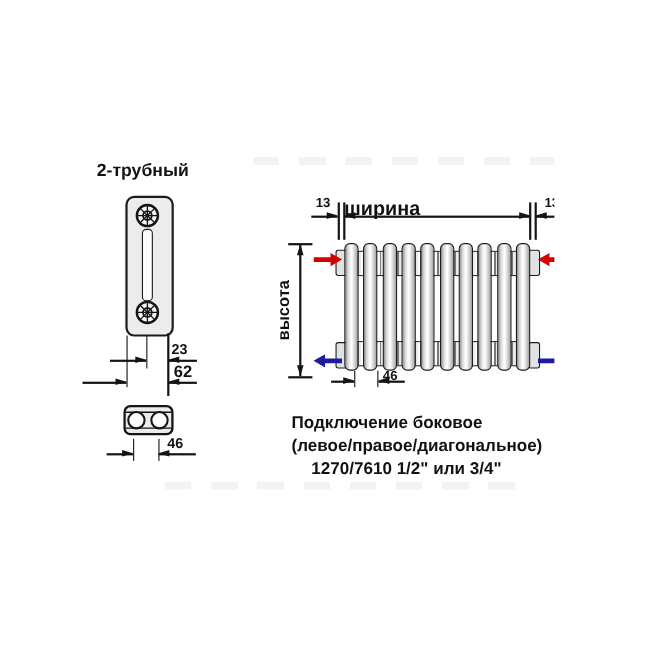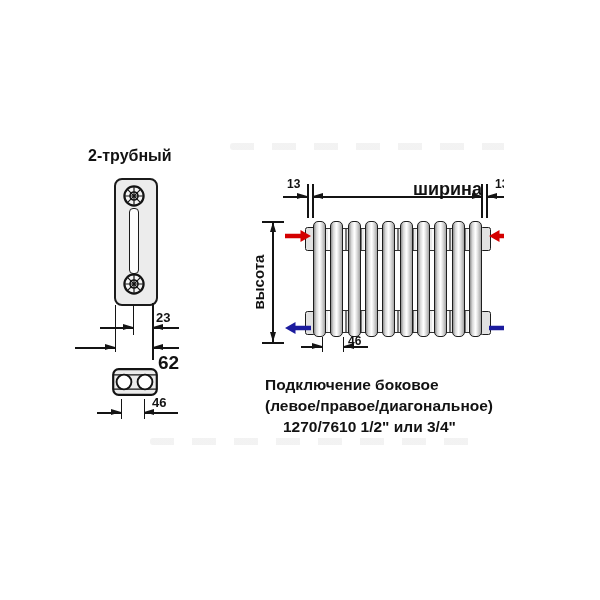--- a/index.html
+++ b/index.html
@@ -63,40 +63,40 @@
   <div class="h" style="left:100px;top:327px;width:33px;"></div>
   <div class="ah r" style="left:123px;top:324px;"></div>
   <div class="h" style="left:153px;top:327px;width:26px;"></div>
   <div class="ah l" style="left:153px;top:324px;"></div>
   <div class="lbl" style="left:156px;top:310px;font-size:13px;">23</div>
 
   <div class="h" style="left:75px;top:347px;width:40px;"></div>
   <div class="ah r" style="left:105px;top:344px;"></div>
   <div class="h" style="left:153px;top:347px;width:26px;"></div>
   <div class="ah l" style="left:153px;top:344px;"></div>
-  <div class="lbl" style="left:158px;top:330px;font-size:19px;margin-top:22px;">62</div>
+  <div class="lbl" style="left:158px;top:330px;font-size:15px;">62</div>
 
   <svg class="abs" style="left:112px;top:368px;" width="46" height="28" viewBox="0 0 46 28">
     <rect x="1.2" y="1.2" width="43.6" height="25.6" rx="5.5" fill="#ececec" stroke="#141414" stroke-width="2.2"></rect>
     <line x1="2" y1="6.8" x2="44" y2="6.8" stroke="#141414" stroke-width="1.3"></line>
     <line x1="2" y1="21.2" x2="44" y2="21.2" stroke="#141414" stroke-width="1.3"></line>
     <circle cx="12" cy="14" r="7.4" fill="#ffffff" stroke="#141414" stroke-width="1.9"></circle>
     <circle cx="33" cy="14" r="7.4" fill="#ffffff" stroke="#141414" stroke-width="1.9"></circle>
   </svg>
 
   <div class="v" style="left:120.5px;top:399px;height:20px;"></div>
   <div class="v" style="left:143.5px;top:399px;height:20px;"></div>
 
   <div class="h" style="left:97px;top:412px;width:24px;"></div>
   <div class="ah r" style="left:111px;top:409px;"></div>
   <div class="h" style="left:144px;top:412px;width:34px;"></div>
   <div class="ah l" style="left:144px;top:409px;"></div>
   <div class="lbl" style="left:152px;top:395px;font-size:13px;">46</div>
 
-  <div class="lbl" style="left:313px;top:179px;width:169px;text-align:right;font-size:18px;">ширина</div>
+  <div class="lbl" style="left:313px;top:179px;width:169px;text-align:left;font-size:18px;">ширина</div>
   <div class="h" style="left:313px;top:196px;width:169px;"></div>
   <div class="ah l" style="left:313px;top:193px;"></div>
   <div class="ah r" style="left:472px;top:193px;"></div>
 
   <div class="h" style="left:283px;top:196px;width:24px;"></div>
   <div class="ah r" style="left:297px;top:193px;"></div>
   <div class="lbl" style="left:287px;top:177px;font-size:12px;">13</div>
 
   <div class="h" style="left:487px;top:196px;width:33px;"></div>
   <div class="ah l" style="left:487px;top:193px;"></div>

